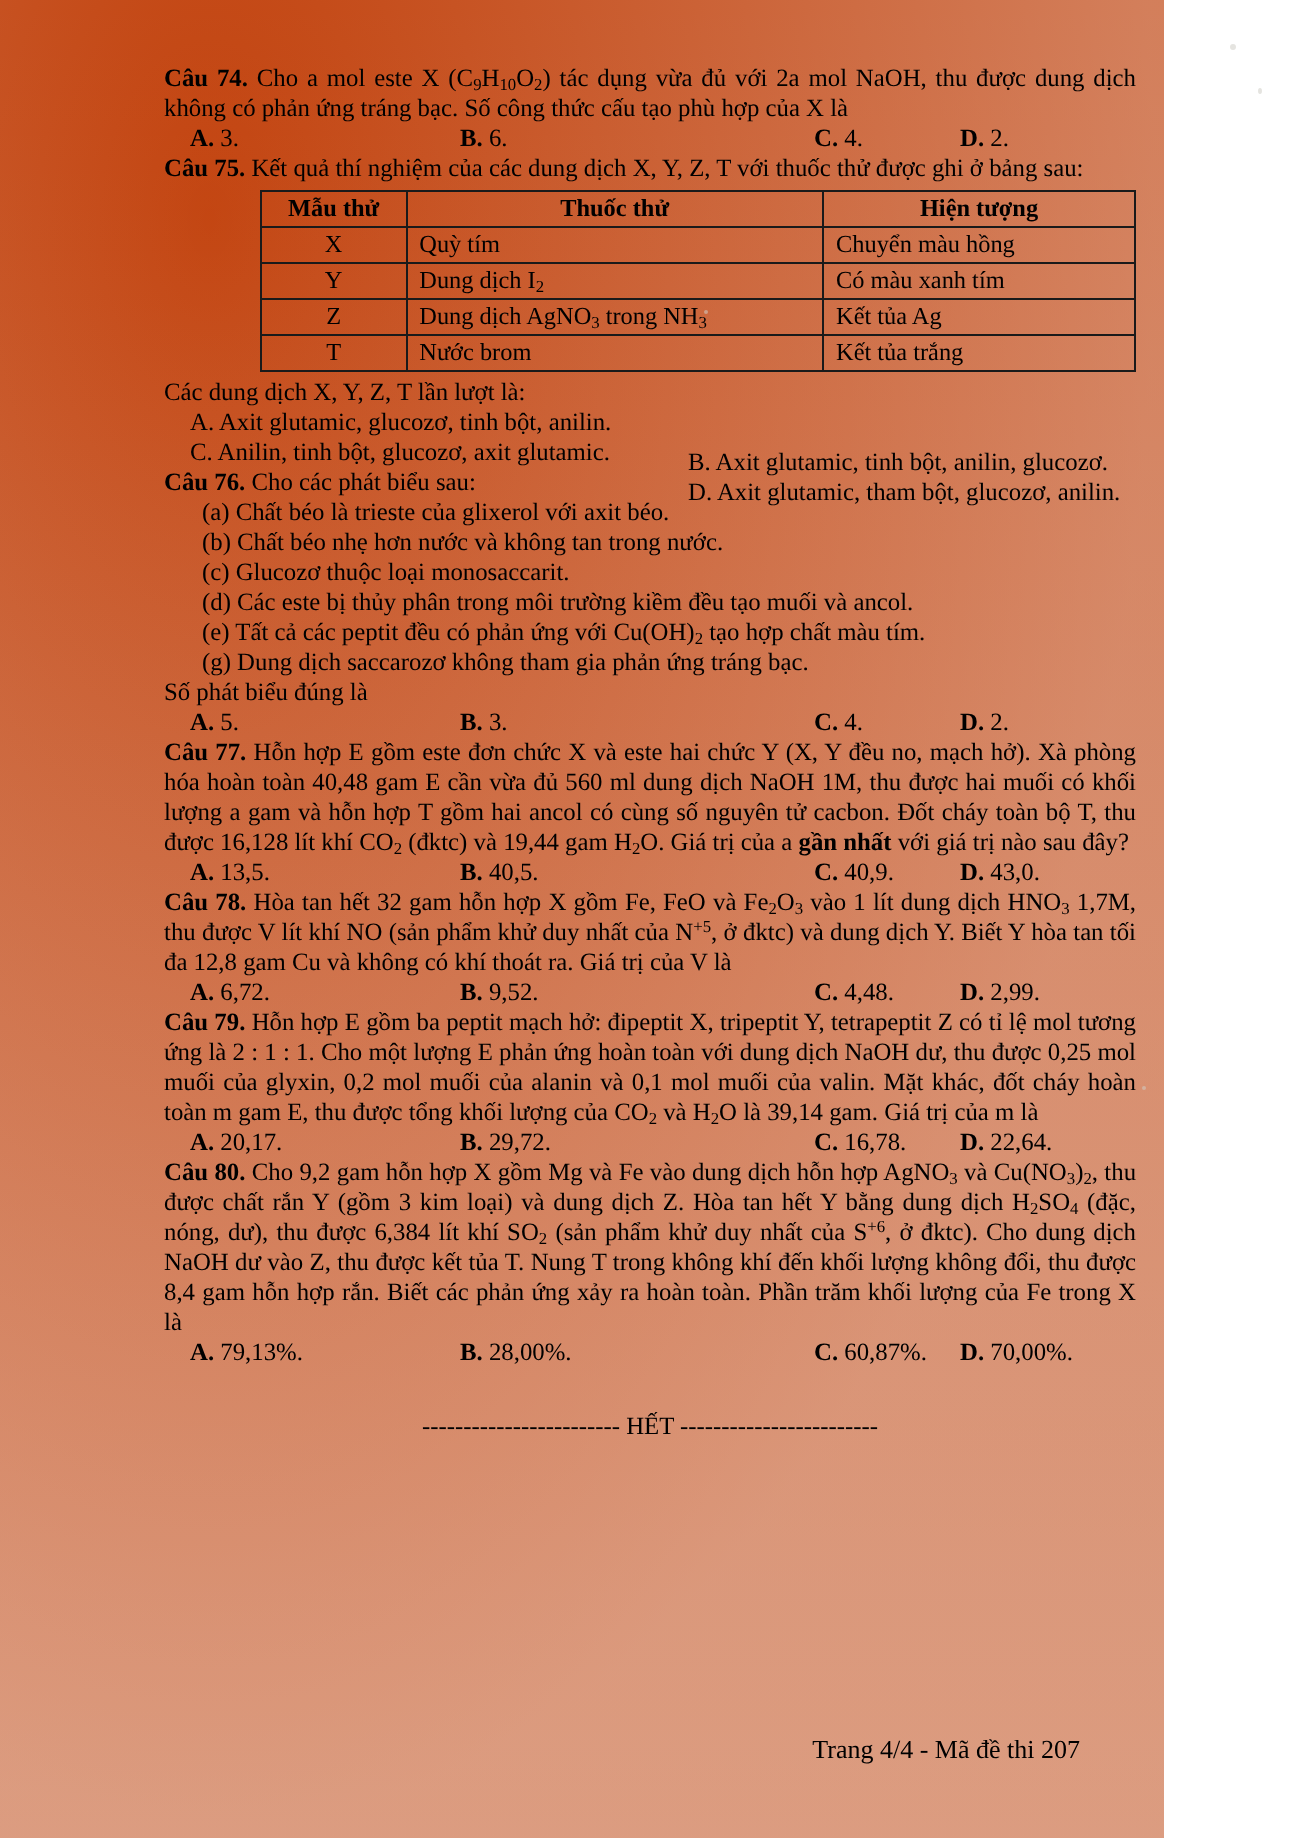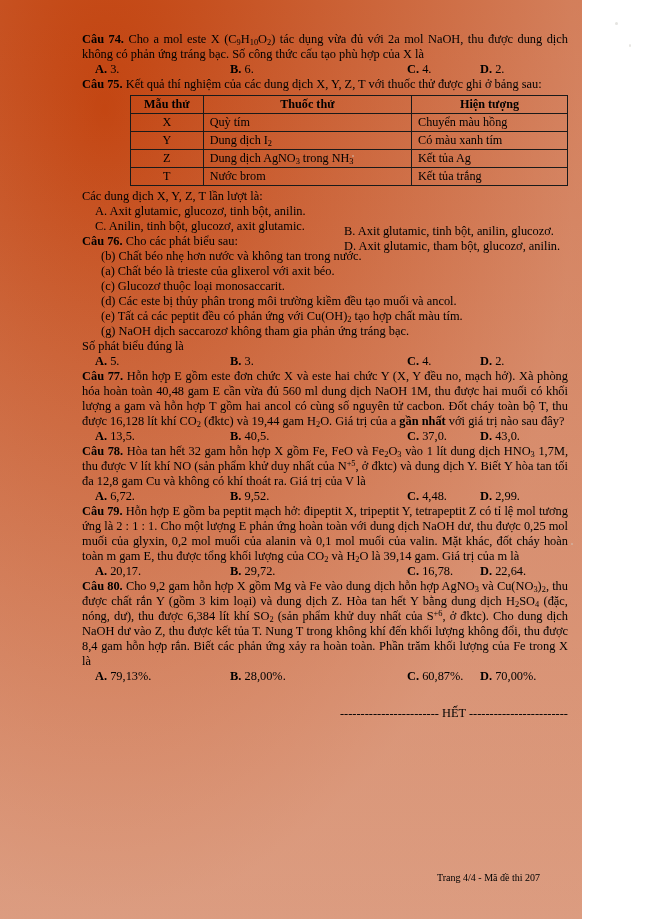--- a/index.html
+++ b/index.html
@@ -113,29 +113,29 @@
   table.expt th {
     font-weight: bold;
     text-align: center;
   }
   .c-sample { width: 62px; text-align: center; }
   .c-reagent { width: 206px; }
   .c-pheno { width: 150px; }
   td.c-sample { text-align: center; }
   .hr-end {
     margin-top: 22px;
-    text-align: right;
+    text-align: center;
     font-size: 12.4px;
     letter-spacing: 0px;
   }
   .footer {
     position: absolute;
     right: 42px;
     bottom: 36px;
-    font-size: 10px;
+    font-size: 13px;
   }
   .speck {
     position: absolute;
     background: #cfcdc6;
     border-radius: 50%;
     opacity: 0.55;
   }
 </style>
 </head>
 <body>
@@ -201,41 +201,41 @@
         <span class="o-right"><span class="lbl">B.</span> <span>Axit glutamic, tinh bột, anilin, glucozơ.</span></span>
       </div>
       <div class="opts2">
         <span class="o-left"><span class="lbl">C.</span> <span>Anilin, tinh bột, glucozơ, axit glutamic.</span></span>
         <span class="o-right"><span class="lbl">D.</span> <span>Axit glutamic, tham bột, glucozơ, anilin.</span></span>
       </div>
     </div>
 
     <div class="q">
       <p class="qbody lead"><span class="qnum">Câu 76.</span> <span>Cho các phát biểu sau:</span></p>
+      <p class="stmt">(a) Chất béo là trieste của glixerol với axit béo.</p>
       <p class="stmt">(b) Chất béo nhẹ hơn nước và không tan trong nước.</p>
-      <p class="stmt">(a) Chất béo là trieste của glixerol với axit béo.</p>
       <p class="stmt">(c) Glucozơ thuộc loại monosaccarit.</p>
       <p class="stmt">(d) Các este bị thủy phân trong môi trường kiềm đều tạo muối và ancol.</p>
       <p class="stmt">(e) Tất cả các peptit đều có phản ứng với Cu(OH)<sub>2</sub> tạo hợp chất màu tím.</p>
-      <p class="stmt">(g) NaOH dịch saccarozơ không tham gia phản ứng tráng bạc.</p>
+      <p class="stmt">(g) Dung dịch saccarozơ không tham gia phản ứng tráng bạc.</p>
       <p class="qbody lead">Số phát biểu đúng là</p>
       <div class="opts">
         <span class="opt opt-a"><span class="lbl">A.</span> <span>5.</span></span>
         <span class="opt opt-b"><span class="lbl">B.</span> <span>3.</span></span>
         <span class="opt opt-c"><span class="lbl">C.</span> <span>4.</span></span>
         <span class="opt opt-d"><span class="lbl">D.</span> <span>2.</span></span>
       </div>
     </div>
 
     <div class="q">
       <p class="qbody"><span class="qnum">Câu 77.</span> <span>Hỗn hợp E gồm este đơn chức X và este hai chức Y (X, Y đều no, mạch hở). Xà phòng hóa hoàn toàn 40,48 gam E cần vừa đủ 560 ml dung dịch NaOH 1M, thu được hai muối có khối lượng a gam và hỗn hợp T gồm hai ancol có cùng số nguyên tử cacbon. Đốt cháy toàn bộ T, thu được 16,128 lít khí CO<sub>2</sub> (đktc) và 19,44 gam H<sub>2</sub>O. Giá trị của a <b>gần nhất</b> với giá trị nào sau đây?</span></p>
       <div class="opts">
         <span class="opt opt-a"><span class="lbl">A.</span> <span>13,5.</span></span>
         <span class="opt opt-b"><span class="lbl">B.</span> <span>40,5.</span></span>
-        <span class="opt opt-c"><span class="lbl">C.</span> <span>37,0.</span></span>
+        <span class="opt opt-c"><span class="lbl">C.</span> <span>40,9.</span></span>
         <span class="opt opt-d"><span class="lbl">D.</span> <span>43,0.</span></span>
       </div>
     </div>
 
     <div class="q">
       <p class="qbody"><span class="qnum">Câu 78.</span> <span>Hòa tan hết 32 gam hỗn hợp X gồm Fe, FeO và Fe<sub>2</sub>O<sub>3</sub> vào 1 lít dung dịch HNO<sub>3</sub> 1,7M, thu được V lít khí NO (sản phẩm khử duy nhất của N<sup>+5</sup>, ở đktc) và dung dịch Y. Biết Y hòa tan tối đa 12,8 gam Cu và không có khí thoát ra. Giá trị của V là</span></p>
       <div class="opts">
         <span class="opt opt-a"><span class="lbl">A.</span> <span>6,72.</span></span>
         <span class="opt opt-b"><span class="lbl">B.</span> <span>9,52.</span></span>
         <span class="opt opt-c"><span class="lbl">C.</span> <span>4,48.</span></span>

